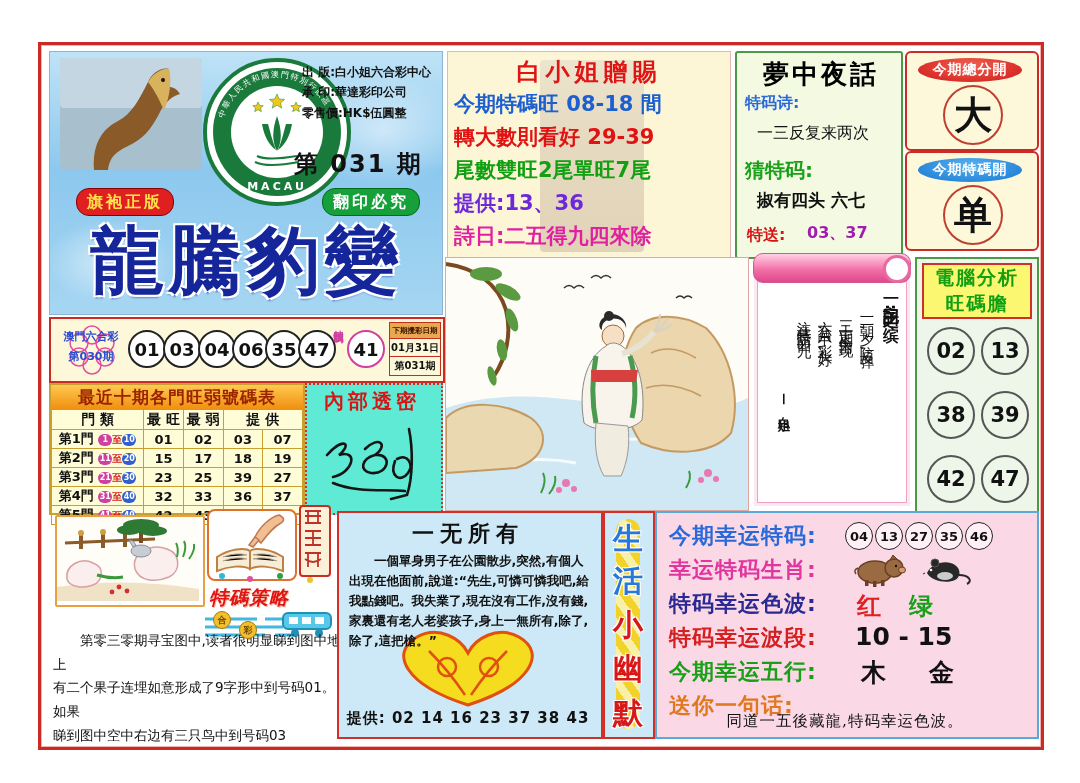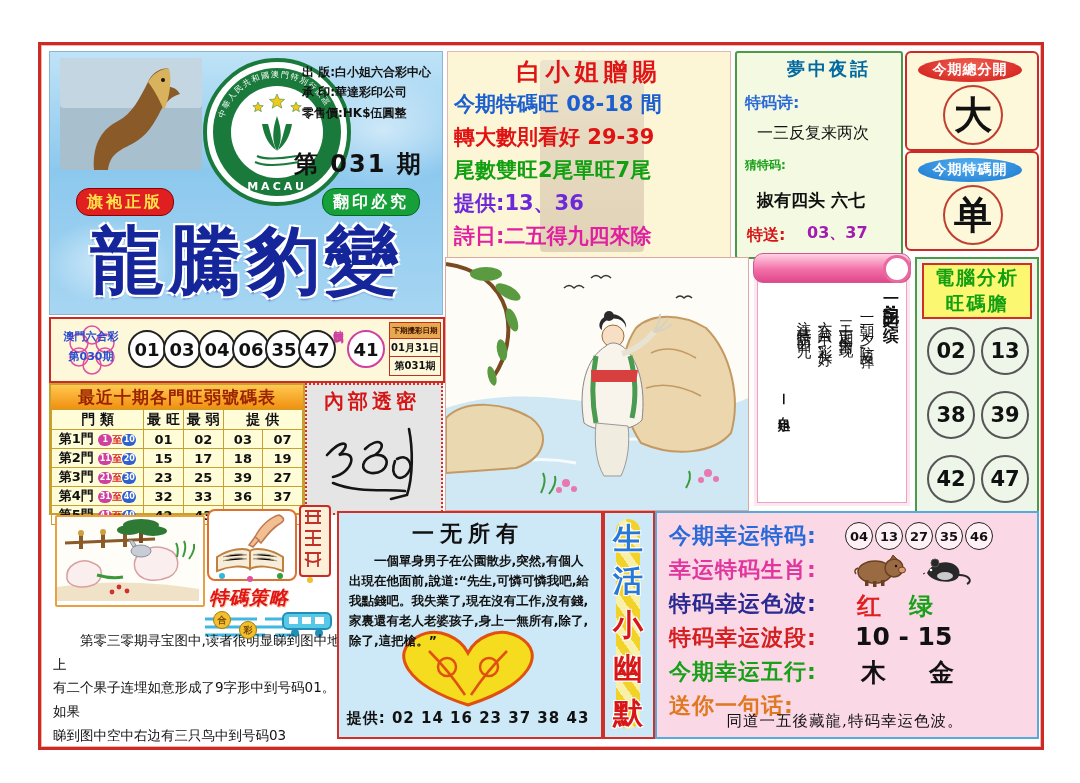--- a/index.html
+++ b/index.html
@@ -33,24 +33,24 @@
   .tips-title{left:0;top:4px;width:282px;text-align:center;color:#e01414;font-size:24px;font-weight:900;letter-spacing:5px;}
   .tip-line{left:6px;width:272px;font-size:21px;font-weight:900;white-space:nowrap;}
   .tip0{top:38px;color:#1c5fd0;}
   .tip1{top:71px;color:#e01212;}
   .tip2{top:104px;color:#12a012;}
   .tip3{top:137px;color:#6d28d9;}
   .tip4{top:170px;color:#e020a0;}
 
   
   .dream{left:694px;top:6px;width:164px;height:204px;background:#f4f9e2;border:2px solid #4a9a4a;border-radius:3px;}
-  .dream-title{left:12px;top:4px;width:160px;text-align:center;color:#0369a1;font-size:18px;font-weight:900;letter-spacing:3px;}
+  .dream-title{left:4px;top:4px;width:160px;text-align:center;color:#000000;font-size:26px;font-weight:900;letter-spacing:3px;}
   .dream-l1{left:8px;top:40px;color:#2a6ad8;font-size:16px;font-weight:bold;}
   .dream-poem{left:20px;top:70px;color:#111;font-size:16px;}
-  .dream-l2{left:8px;top:104px;color:#18a018;font-size:12px;font-weight:bold;}
+  .dream-l2{left:8px;top:104px;color:#18a018;font-size:20px;font-weight:bold;}
   .dream-guess{left:20px;top:136px;color:#111;font-size:17px;font-weight:bold;}
   .dream-l3{left:10px;top:172px;color:#d41616;font-size:16px;font-weight:bold;}
   .dream-special{left:70px;top:170px;color:#a21caf;font-size:16px;font-weight:bold;}
 
   
   .tbox{left:864px;width:130px;height:96px;background:#fdf8da;border:2px solid #cc2a24;border-radius:6px;}
   .tbox1{top:6px;} .tbox2{top:106px;}
   .oval{left:11px;top:5px;width:104px;height:24px;border-radius:50%;color:#fff;font-size:14px;font-weight:bold;letter-spacing:1px;}
   .oval-red{background:radial-gradient(ellipse at 50% 30%,#f06050,#d01818);}
   .oval-blue{background:radial-gradient(ellipse at 50% 30%,#58b0f0,#1878d0);}
@@ -79,21 +79,21 @@
   table.hot-t th,table.hot-t td{border:1px solid #c8a030;text-align:center;padding:0;}
   table.hot-t th{font-size:14px;height:19px;color:#111;}
   table.hot-t td{font-size:13px;font-weight:bold;height:15px;color:#111;}
   td.gate{font-size:12px;color:#d42020;font-weight:900;white-space:nowrap;}
   .rng{display:inline-block;min-width:12px;height:12px;border-radius:7px;font-size:8px;line-height:12px;
        color:#fff;font-weight:bold;padding:0 1px;vertical-align:1px;}
   .rngA{background:#d040a0;} .rngB{background:#3060d0;}
   .zhi{color:#d42020;font-size:10px;}
 
   
-  .insider{left:264px;top:338px;width:134px;height:128px;background:#e5e5e5;border:2px dotted #d03028;}
+  .insider{left:264px;top:338px;width:134px;height:128px;background:#5eead4;border:2px dotted #d03028;}
   .insider-title{left:0;top:3px;width:130px;text-align:center;color:#d41616;font-size:20px;font-weight:900;letter-spacing:4px;}
 
   
   .scene{left:404px;top:212px;width:302px;height:252px;background:#fefcf6;border:1px solid #dca8a0;}
 
   
   .scroll{left:712px;top:208px;width:156px;height:258px;}
   .scroll-roll{left:0;top:0;width:156px;height:28px;border-radius:10px;
                background:linear-gradient(180deg,#ffd2e4,#f270a8 55%,#e0488c);border:1px solid #d05890;}
   .scroll-curl{left:130px;top:2px;width:22px;height:22px;border-radius:50%;background:#fff;

